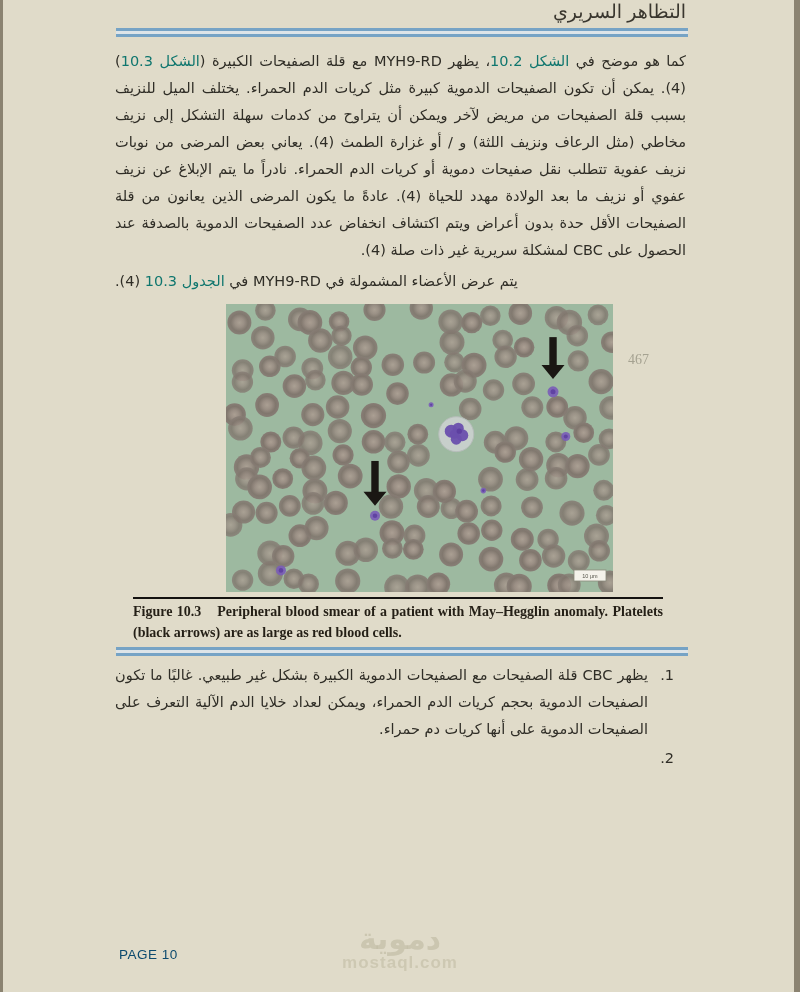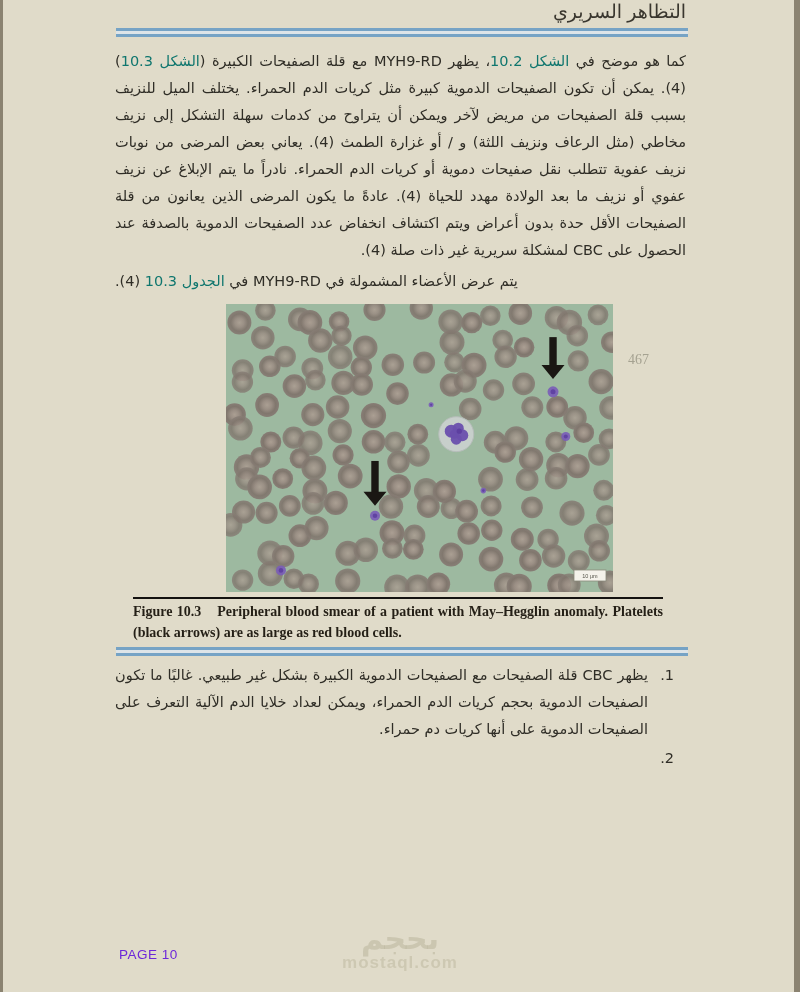--- a/index.html
+++ b/index.html
@@ -28,21 +28,21 @@
         font-family:"Liberation Serif","DejaVu Serif",serif;font-weight:bold;
         font-size:14px;line-height:20.5px;color:#241f16;text-align:justify;}
   .cap-label{margin-right:16px;}
   .list{margin-top:6px;}
   .li{position:relative;padding-right:38px;font-size:14.5px;line-height:27px;text-align:justify;}
   .li + .li{margin-top:2px;}
   .li .num{position:absolute;right:12px;top:0;}
   .corner-num{position:absolute;left:628px;top:352px;font-family:"Liberation Serif","DejaVu Serif",serif;
         font-size:14px;color:#a5a291;}
   .page-label{position:absolute;left:119px;top:947px;font-family:"Liberation Sans","DejaVu Sans",sans-serif;
-        font-size:13.5px;letter-spacing:.5px;color:#6d28d9;}
+        font-size:13.5px;letter-spacing:.5px;color:#0c4a6e;}
   .watermark{position:absolute;left:0;right:0;top:924px;text-align:center;pointer-events:none;}
   .wm-ar{font-size:30px;font-weight:bold;color:rgba(178,172,146,.45);line-height:30px;}
   .wm-en{font-size:17px;font-weight:bold;color:rgba(178,172,146,.40);line-height:18px;letter-spacing:1px;
         font-family:"Liberation Sans","DejaVu Sans",sans-serif;}
 </style>
 </head>
 <body>
 
 <div class="page">
   <div class="edge left"></div>
@@ -250,18 +250,18 @@
         <span class="num">1.</span>
         <span>يظهر CBC قلة الصفيحات مع الصفيحات الدموية الكبيرة بشكل غير طبيعي. غالبًا ما تكون الصفيحات الدموية بحجم كريات الدم الحمراء، ويمكن لعداد خلايا الدم الآلية التعرف على الصفيحات الدموية على أنها كريات دم حمراء.</span>
       </div>
       <div class="li">
         <span class="num">2.</span>
       </div>
     </div>
   </div>
 
   <div class="watermark">
-    <div class="wm-ar">بحجم</div>
+    <div class="wm-ar">دموية</div>
     <div class="wm-en">mostaql.com</div>
   </div>
 
   <div class="page-label">PAGE 10</div>
 </div>
 
 </body></html>

